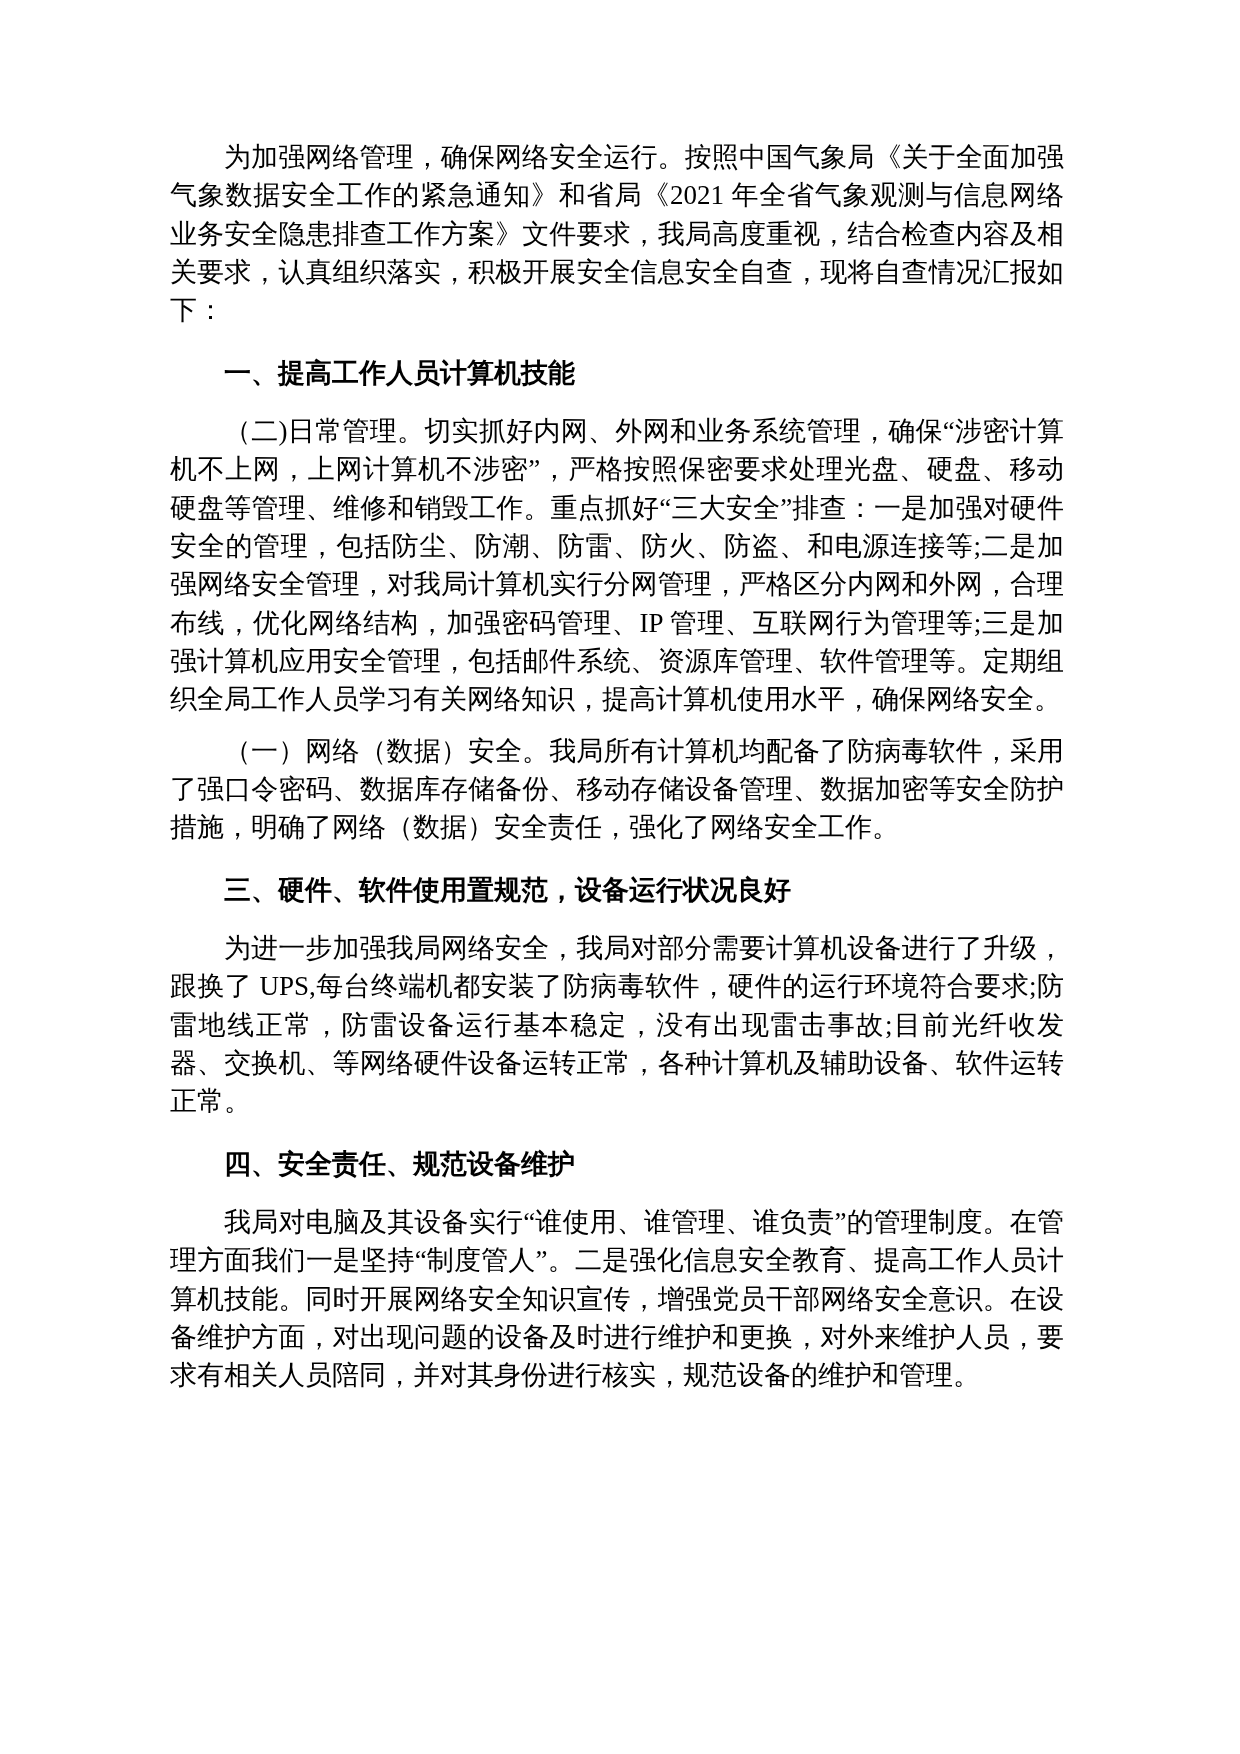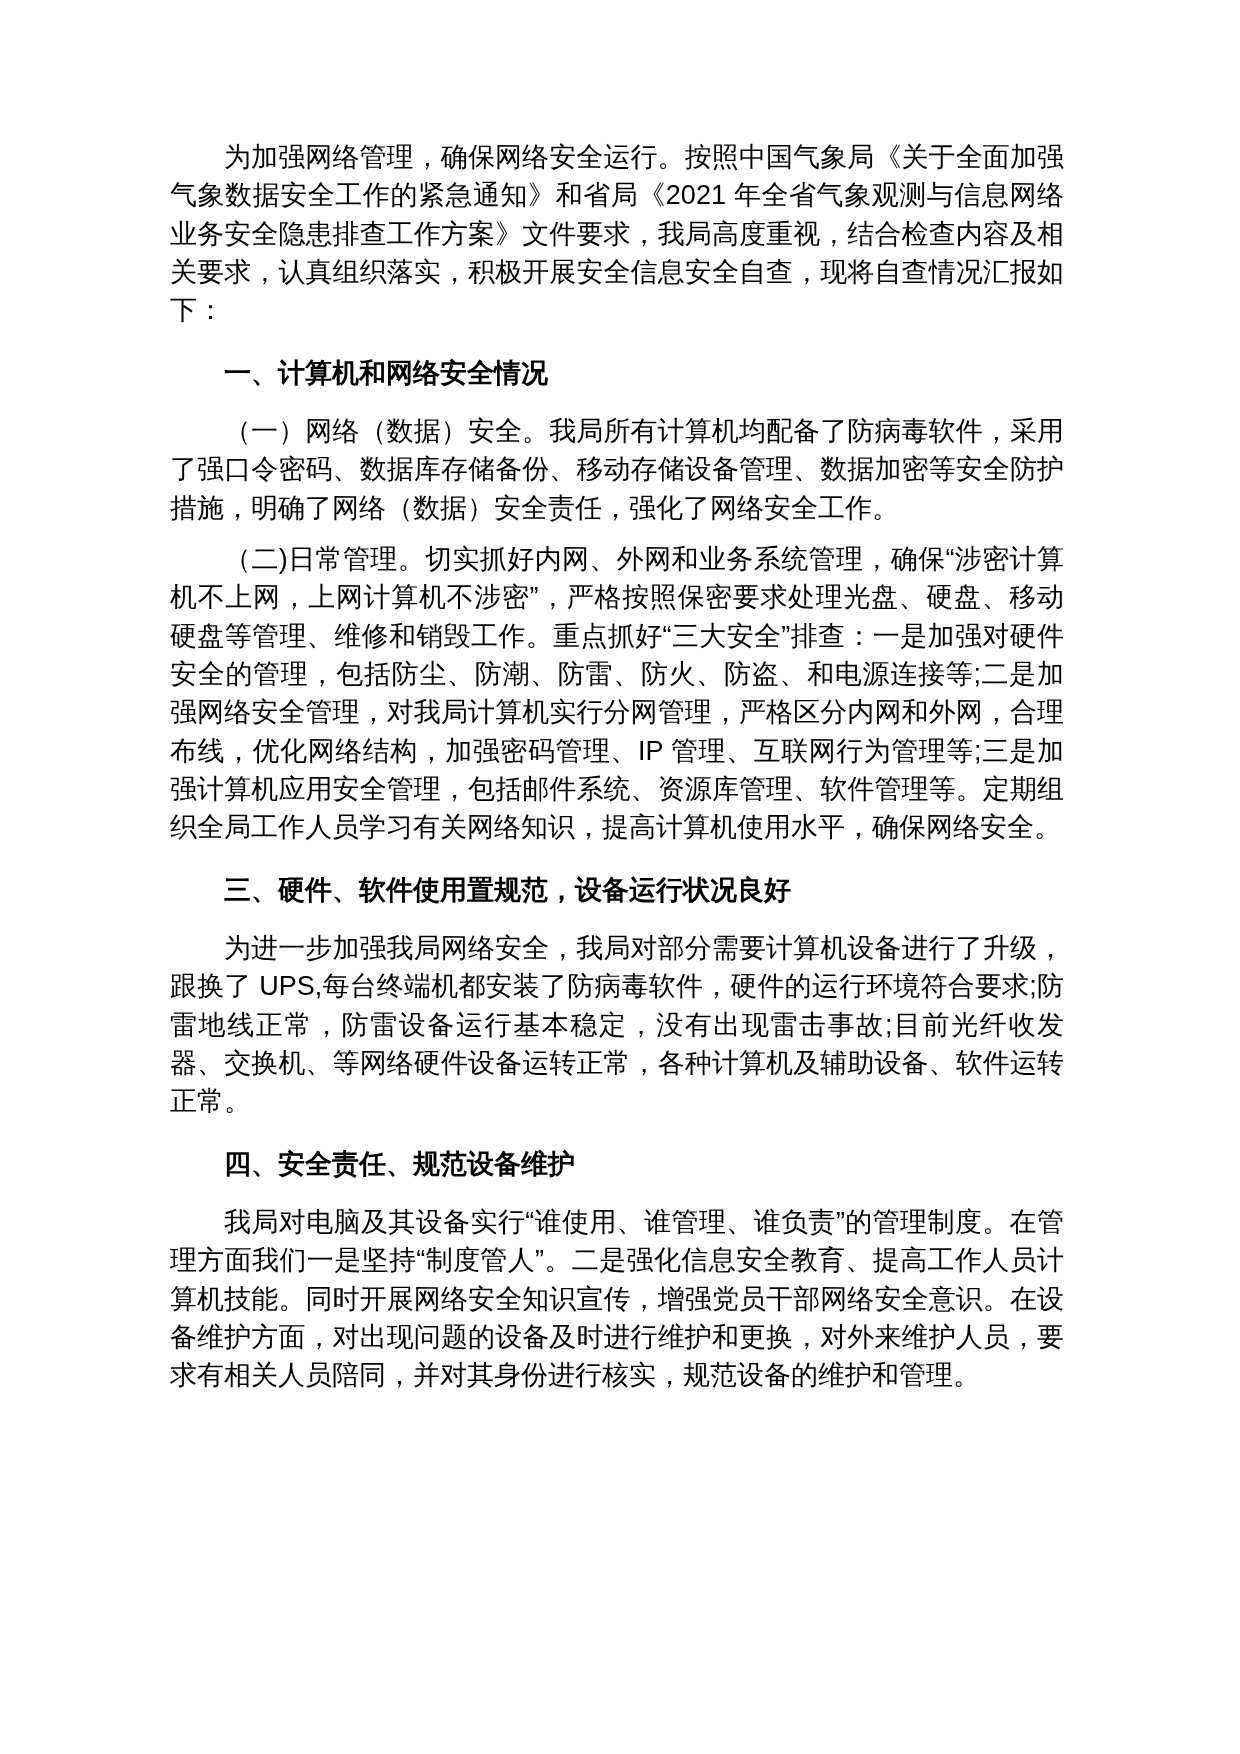--- a/index.html
+++ b/index.html
@@ -17,36 +17,36 @@
       padding: 138px 168px 120px 170px;
       color: #000000;
       font-family: "Liberation Serif", "DejaVu Serif", serif;
       font-size: 27px;
       line-height: 1.42;
       text-align: justify;
     }
     .para {
       margin: 0 8px 13px 0;
       text-indent: 2em;
-      font-family: Liberation Sans, sans-serif;
+      font-family: Liberation Serif, serif;
     }
     .heading {
       margin: 24px 0 20px 0;
       text-indent: 2em;
       font-weight: bold;
       font-size: 27px;
       font-family: "Liberation Sans", "DejaVu Sans", sans-serif;
     }
   </style>
 </head>
 <body>
 
 <div class="page">
   <p class="para">为加强网络管理，确保网络安全运行。按照中国气象局《关于全面加强气象数据安全工作的紧急通知》和省局《2021 年全省气象观测与信息网络业务安全隐患排查工作方案》文件要求，我局高度重视，结合检查内容及相关要求，认真组织落实，积极开展安全信息安全自查，现将自查情况汇报如下：</p>
-  <h3 class="heading">一、计算机和网络安全情况</h3>
+  <h3 class="heading">一、提高工作人员计算机技能</h3>
+  <p class="para">（二)日常管理。切实抓好内网、外网和业务系统管理，确保“涉密计算机不上网，上网计算机不涉密”，严格按照保密要求处理光盘、硬盘、移动硬盘等管理、维修和销毁工作。重点抓好“三大安全”排查：一是加强对硬件安全的管理，包括防尘、防潮、防雷、防火、防盗、和电源连接等;二是加强网络安全管理，对我局计算机实行分网管理，严格区分内网和外网，合理布线，优化网络结构，加强密码管理、IP 管理、互联网行为管理等;三是加强计算机应用安全管理，包括邮件系统、资源库管理、软件管理等。定期组织全局工作人员学习有关网络知识，提高计算机使用水平，确保网络安全。</p>
   <p class="para">（一）网络（数据）安全。我局所有计算机均配备了防病毒软件，采用了强口令密码、数据库存储备份、移动存储设备管理、数据加密等安全防护措施，明确了网络（数据）安全责任，强化了网络安全工作。</p>
-  <p class="para">（二)日常管理。切实抓好内网、外网和业务系统管理，确保“涉密计算机不上网，上网计算机不涉密”，严格按照保密要求处理光盘、硬盘、移动硬盘等管理、维修和销毁工作。重点抓好“三大安全”排查：一是加强对硬件安全的管理，包括防尘、防潮、防雷、防火、防盗、和电源连接等;二是加强网络安全管理，对我局计算机实行分网管理，严格区分内网和外网，合理布线，优化网络结构，加强密码管理、IP 管理、互联网行为管理等;三是加强计算机应用安全管理，包括邮件系统、资源库管理、软件管理等。定期组织全局工作人员学习有关网络知识，提高计算机使用水平，确保网络安全。</p>
   <h3 class="heading">三、硬件、软件使用置规范，设备运行状况良好</h3>
   <p class="para">为进一步加强我局网络安全，我局对部分需要计算机设备进行了升级，跟换了 UPS,每台终端机都安装了防病毒软件，硬件的运行环境符合要求;防雷地线正常，防雷设备运行基本稳定，没有出现雷击事故;目前光纤收发器、交换机、等网络硬件设备运转正常，各种计算机及辅助设备、软件运转正常。</p>
   <h3 class="heading">四、安全责任、规范设备维护</h3>
   <p class="para">我局对电脑及其设备实行“谁使用、谁管理、谁负责”的管理制度。在管理方面我们一是坚持“制度管人”。二是强化信息安全教育、提高工作人员计算机技能。同时开展网络安全知识宣传，增强党员干部网络安全意识。在设备维护方面，对出现问题的设备及时进行维护和更换，对外来维护人员，要求有相关人员陪同，并对其身份进行核实，规范设备的维护和管理。</p>
 
 </div>
 
 </body></html>

